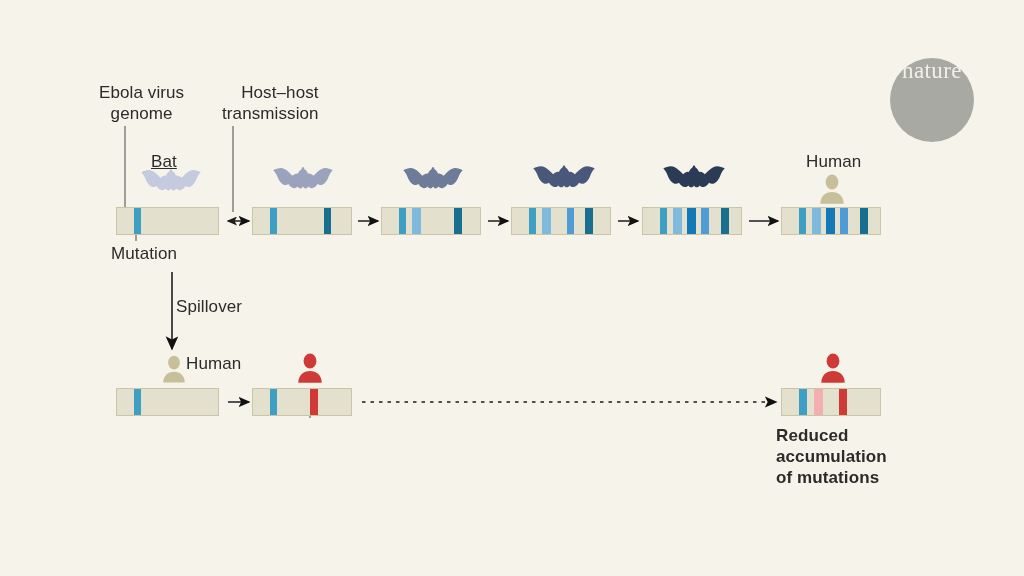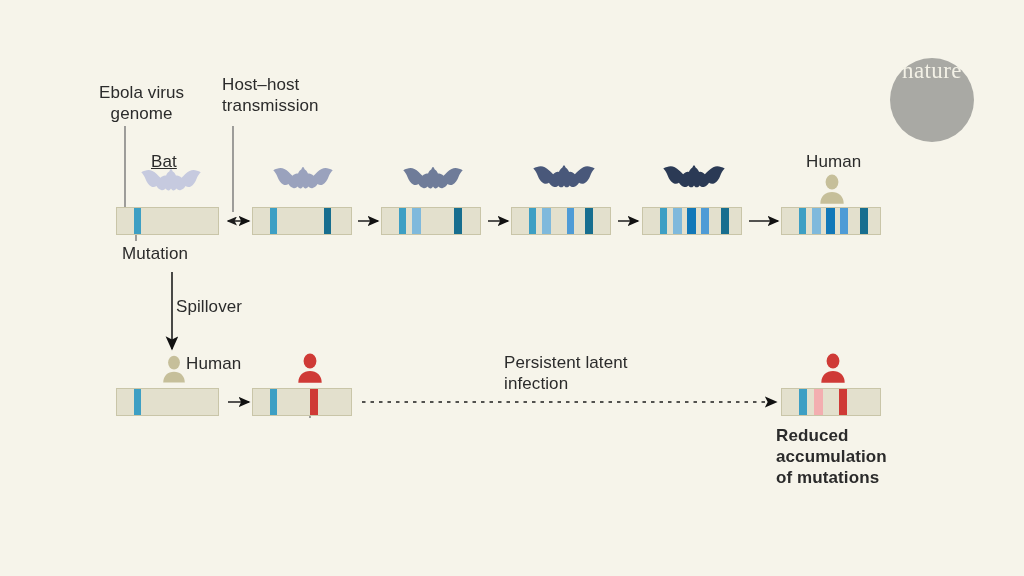--- a/index.html
+++ b/index.html
@@ -75,29 +75,27 @@
 <body>
 
 <div id="figure">
 
   <div class="nature-logo" style="left:890px; top:58px;">
     <span>nature</span>
   </div>
 
   <div class="lbl" style="left:99px; top:82px;text-align:center;">Ebola virus
 genome</div>
-  <div class="lbl" style="left:222px; top:74px;">Host–host
+  <div class="lbl" style="left:222px; top:82px;text-align:right;">Host–host
 transmission</div>
   <div class="lbl" style="left:151px; top:151px;text-decoration:underline;">Bat</div>
-  <div class="lbl" style="left:122px; top:243px;">Mutation</div>
+  <div class="lbl" style="left:111px; top:243px;">Mutation</div>
   <div class="lbl" style="left:176px; top:296px;">Spillover</div>
   <div class="lbl" style="left:806px; top:151px;">Human</div>
   <div class="lbl" style="left:186px; top:353px;">Human</div>
-  <div class="lbl" style="left:504px; top:352px;">Persistent latent
-infection</div>
   <div class="lbl" style="left:776px; top:425px;font-weight:bold;">Reduced
 accumulation
 of mutations</div>
 
   <svg class="overlay" viewBox="0 0 1024 576">
     <defs>
       <marker id="ah" markerWidth="7" markerHeight="7" refX="6" refY="3" orient="auto">
         <path d="M0,0 L7,3 L0,6 L1.6,3 Z" fill="#1d1d1d"></path>
       </marker>
       <marker id="ahb" markerWidth="8" markerHeight="8" refX="7" refY="3.5" orient="auto">

